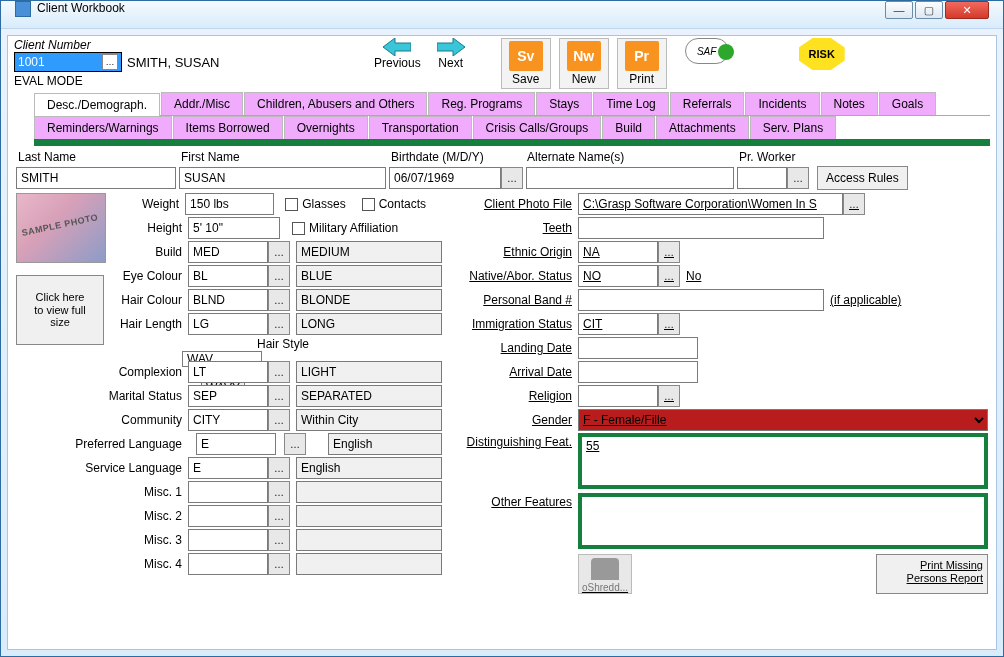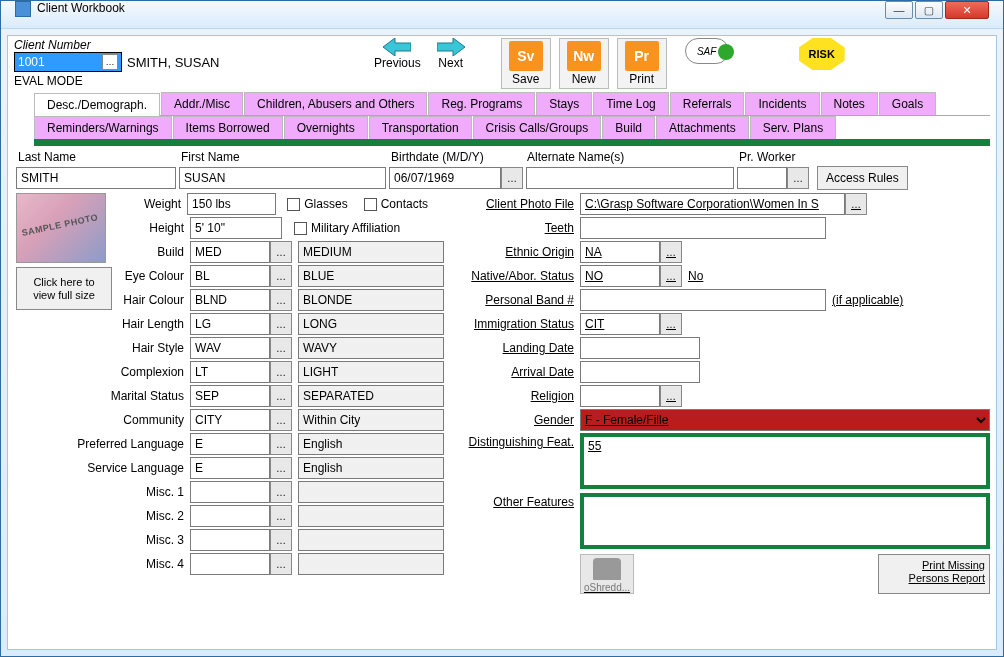--- a/index.html
+++ b/index.html
@@ -50,21 +50,21 @@
   .hdr-lbl { font-size:12px; padding:0 2px; }
   .txt { height:22px; border:1px solid #7a7a7a; background:#fff; padding:0 4px; display:flex; align-items:center; font-size:12px; }
   .txt.ro { background:#f0f0f0; }
   .btn-ell { width:22px; height:22px; border:1px solid #888; background:#e8e8e8; display:flex; align-items:center; justify-content:center; font-size:10px; cursor:pointer; }
   .access-btn { height:24px; padding:0 8px; border:1px solid #888; background:#f0f0f0; cursor:pointer; display:flex; align-items:center; }
 
   .cols { display:flex; margin-top:3px; }
   .photo-col { width:108px; }
   .photo { width:90px; height:70px; border:1px solid #999; background:linear-gradient(135deg,#e8b8c8 0%,#d8a0b8 40%,#8c9cc8 100%); position:relative; overflow:hidden; }
   .photo::after { content:"SAMPLE PHOTO"; position:absolute; top:26px; left:4px; font-size:9px; font-weight:bold; color:#555; transform:rotate(-12deg); letter-spacing:0.5px; }
-  .photo-btn { width:96px; margin-top:4px; border:1px solid #888; background:#f0f0f0; padding:8px; text-align:center; font-size:11px; cursor:pointer; line-height:1.15; }
+  .photo-btn { width:88px; margin-top:12px; border:1px solid #888; background:#f0f0f0; padding:15px; text-align:center; font-size:11px; cursor:pointer; line-height:1.15; }
 
   .left-col { width:340px; }
   .right-col { flex:1; margin-left:12px;text-decoration:underline; }
 
   .frow { display:flex; align-items:center; margin-bottom:2px; height:22px; }
   .flbl { text-align:right; padding-right:6px; font-size:12px; white-space:nowrap; }
   .left-col .flbl { width:86px; }
   .left-col.first .flbl { width:78px; }
   .right-col .flbl { width:124px; }
   .code-in { width:80px; }
@@ -246,21 +246,21 @@
                 <div style="width: 4px;"></div>
                 <div class="txt ro desc-in">BLONDE</div>
               </div>
               <div class="frow" style="margin-left: -108px;">
                 <div class="flbl" style="width: 186px;">Hair Length</div>
                 <div class="txt code-in">LG</div>
                 <div class="btn-ell">…</div>
                 <div style="width: 4px;"></div>
                 <div class="txt ro desc-in">LONG</div>
               </div>
-              <div class="frow" style="margin-left: -108px;">
+              <div class="frow" style="margin-left: -108px; flex-direction: column;">
                 <div class="flbl" style="width: 186px;">Hair Style</div>
                 <div class="txt code-in">WAV</div>
                 <div class="btn-ell">…</div>
                 <div style="width: 4px;"></div>
                 <div class="txt ro desc-in">WAVY</div>
               </div>
               <div class="frow" style="margin-left: -108px;">
                 <div class="flbl" style="width: 186px;">Complexion</div>
                 <div class="txt code-in">LT</div>
                 <div class="btn-ell">…</div>
@@ -274,21 +274,21 @@
                 <div style="width: 4px;"></div>
                 <div class="txt ro desc-in">SEPARATED</div>
               </div>
               <div class="frow" style="margin-left: -108px;">
                 <div class="flbl" style="width: 186px;">Community</div>
                 <div class="txt code-in">CITY</div>
                 <div class="btn-ell">…</div>
                 <div style="width: 4px;"></div>
                 <div class="txt ro desc-in">Within City</div>
               </div>
-              <div class="frow" style="margin-left: -108px;">
+              <div class="frow" style="margin-left: -108px; gap: 8px;">
                 <div class="flbl" style="width: 186px;">Preferred Language</div>
                 <div class="txt code-in">E</div>
                 <div class="btn-ell">…</div>
                 <div style="width: 4px;"></div>
                 <div class="txt ro desc-in">English</div>
               </div>
               <div class="frow" style="margin-left: -108px;">
                 <div class="flbl" style="width: 186px;">Service Language</div>
                 <div class="txt code-in">E</div>
                 <div class="btn-ell">…</div>

